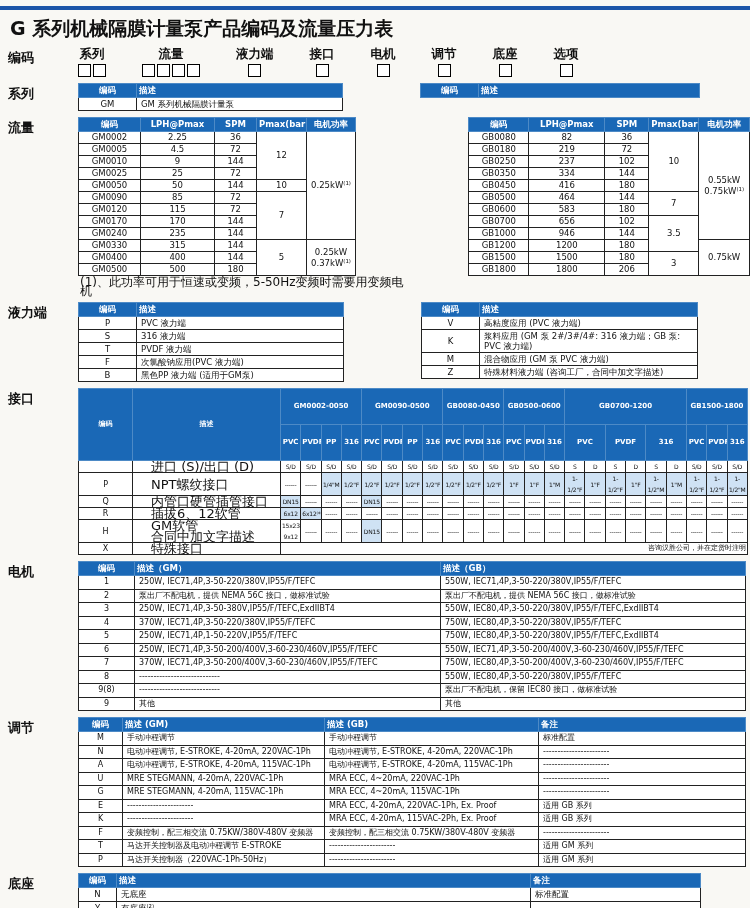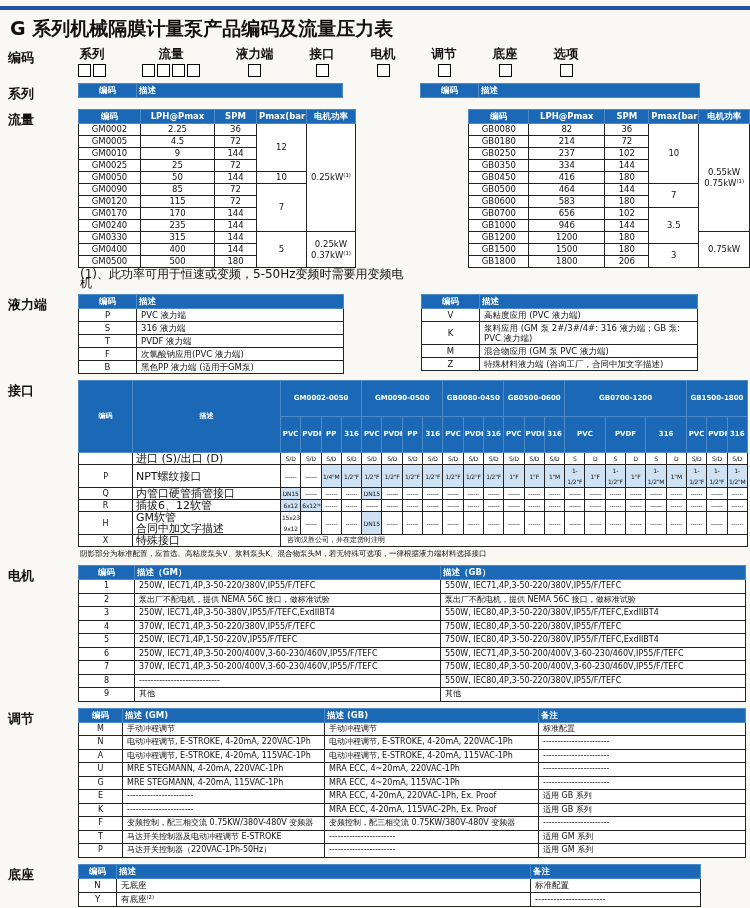--- a/index.html
+++ b/index.html
@@ -23,23 +23,23 @@
   td{border:1px solid #222;font-size:8.5px;padding:1px 3px;line-height:10px;text-align:center;white-space:pre-line;overflow:hidden;vertical-align:middle}
   .tl{text-align:left !important}
   .std{background:#cfe2f4 !important}
   .descL td:nth-child(n+2){text-align:left;padding-left:4px}
   
   .flow td{padding:0 2px;line-height:11px}
   
   .iface{width:670px}
   .iface th{font-size:7px;padding:12px 1px;line-height:11px}
   .iface td{font-size:6px;padding:0 1px;line-height:11px;letter-spacing:-0.2px}
-  .iface td:nth-child(2){font-size:11px;text-align:left;padding-left:3px;letter-spacing:0}
+  .iface td:nth-child(2){font-size:13px;text-align:left;padding-left:18px;letter-spacing:0}
   .iface td:first-child{font-size:8px}
-  .notec{font-size:7px !important;text-align:left;padding-left:6px !important;letter-spacing:0 !important}
+  .notec{font-size:7px !important;text-align:right;padding-left:6px !important;letter-spacing:0 !important}
   
   .motor td,.adjust td{line-height:10.5px;font-size:8px}
   
   .bo td{line-height:11px}
   .note{font-size:12px;color:#111;margin:2px 0 0 2px;line-height:9px}
   .note2{font-size:7.5px;margin:2px 0 0 2px;line-height:10px}
   .ml77{margin-left:77px}.ml59{margin-left:59px}
   .w-sl{width:265px}.w-sr{width:280px}
   .w-fl{width:278px}.w-fr{width:287px}
   .w-hl{width:266px}.w-hr{width:277px}
@@ -114,20 +114,24 @@
   <div class="pair">
     <table class="descL w-sl">
       <colgroup>
           <col style="width:58px">
         </colgroup>
       <tbody>
           <tr>
             <th>编码</th>
             <th class="tl">描述</th>
           </tr>
+          <tr>
+            <td>GM</td>
+            <td class="tl">GM 系列机械隔膜计量泵</td>
+          </tr>
         </tbody>
     </table>
     <table class="descL w-sr ml77">
       <colgroup>
           <col style="width:58px">
         </colgroup>
       <tbody>
           <tr>
             <th>编码</th>
             <th class="tl">描述</th>
@@ -245,21 +249,21 @@
           <tr>
             <td>GB0080</td>
             <td>82</td>
             <td>36</td>
             <td rowspan="5">10</td>
             <td rowspan="9">0.55kW
 0.75kW⁽¹⁾</td>
           </tr>
           <tr>
             <td>GB0180</td>
-            <td>214</td>
+            <td>219</td>
             <td>72</td>
           </tr>
           <tr>
             <td>GB0250</td>
             <td>237</td>
             <td>102</td>
           </tr>
           <tr>
             <td>GB0350</td>
             <td>334</td>
@@ -556,21 +560,20 @@
             <td>------</td>
             <td>------</td>
           </tr>
           <tr>
             <td>X</td>
             <td class="tl">特殊接口</td>
             <td colspan="23" class="notec">咨询汉胜公司，并在定货时注明</td>
           </tr>
         </tbody>
     </table>
-    <div class="note2">阴影部分为标准配置，应首选。高粘度泵头V、浆料泵头K、混合物泵头M，若无特殊可选项，一律根据液力端材料选择接口</div>
   </div>
 </div>
 
 <div class="sec">
   <div class="sec-label">电机</div>
   <div class="col">
     <table class="motor descL w-m">
       <colgroup>
           <col style="width:56px">
           <col style="width:306px">
@@ -615,20 +618,25 @@
             <td>7</td>
             <td class="tl">370W, IEC71,4P,3-50-200/400V,3-60-230/460V,IP55/F/TEFC</td>
             <td class="tl">750W, IEC80,4P,3-50-200/400V,3-60-230/460V,IP55/F/TEFC</td>
           </tr>
           <tr>
             <td>8</td>
             <td class="tl">----------------------------</td>
             <td class="tl">550W, IEC80,4P,3-50-220/380V,IP55/F/TEFC</td>
           </tr>
           <tr>
+            <td>9(8)</td>
+            <td class="tl">----------------------------</td>
+            <td class="tl">泵出厂不配电机，保留 IEC80 接口，做标准试验</td>
+          </tr>
+          <tr>
             <td>9</td>
             <td class="tl">其他</td>
             <td class="tl">其他</td>
           </tr>
         </tbody>
     </table>
   </div>
 </div>
 
 <div class="sec">

